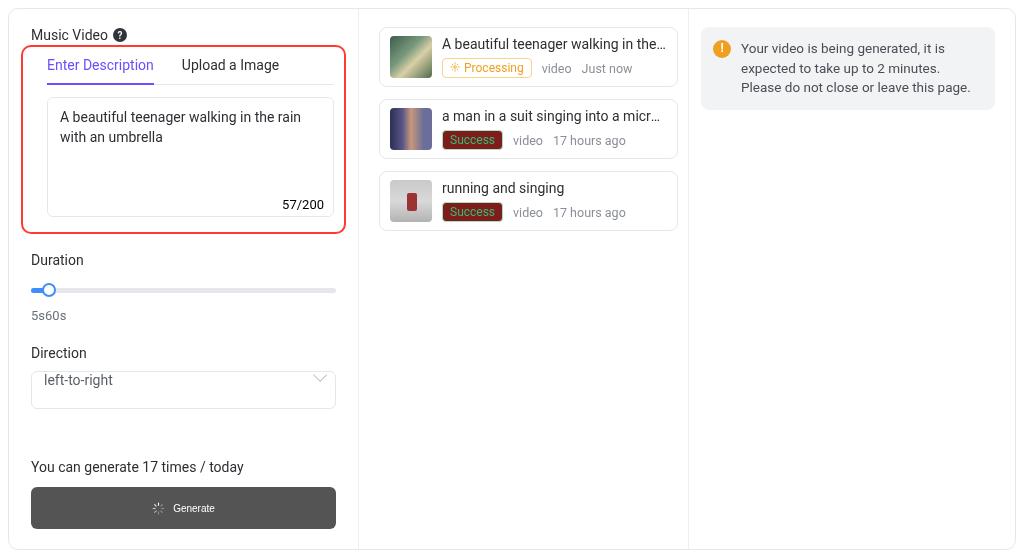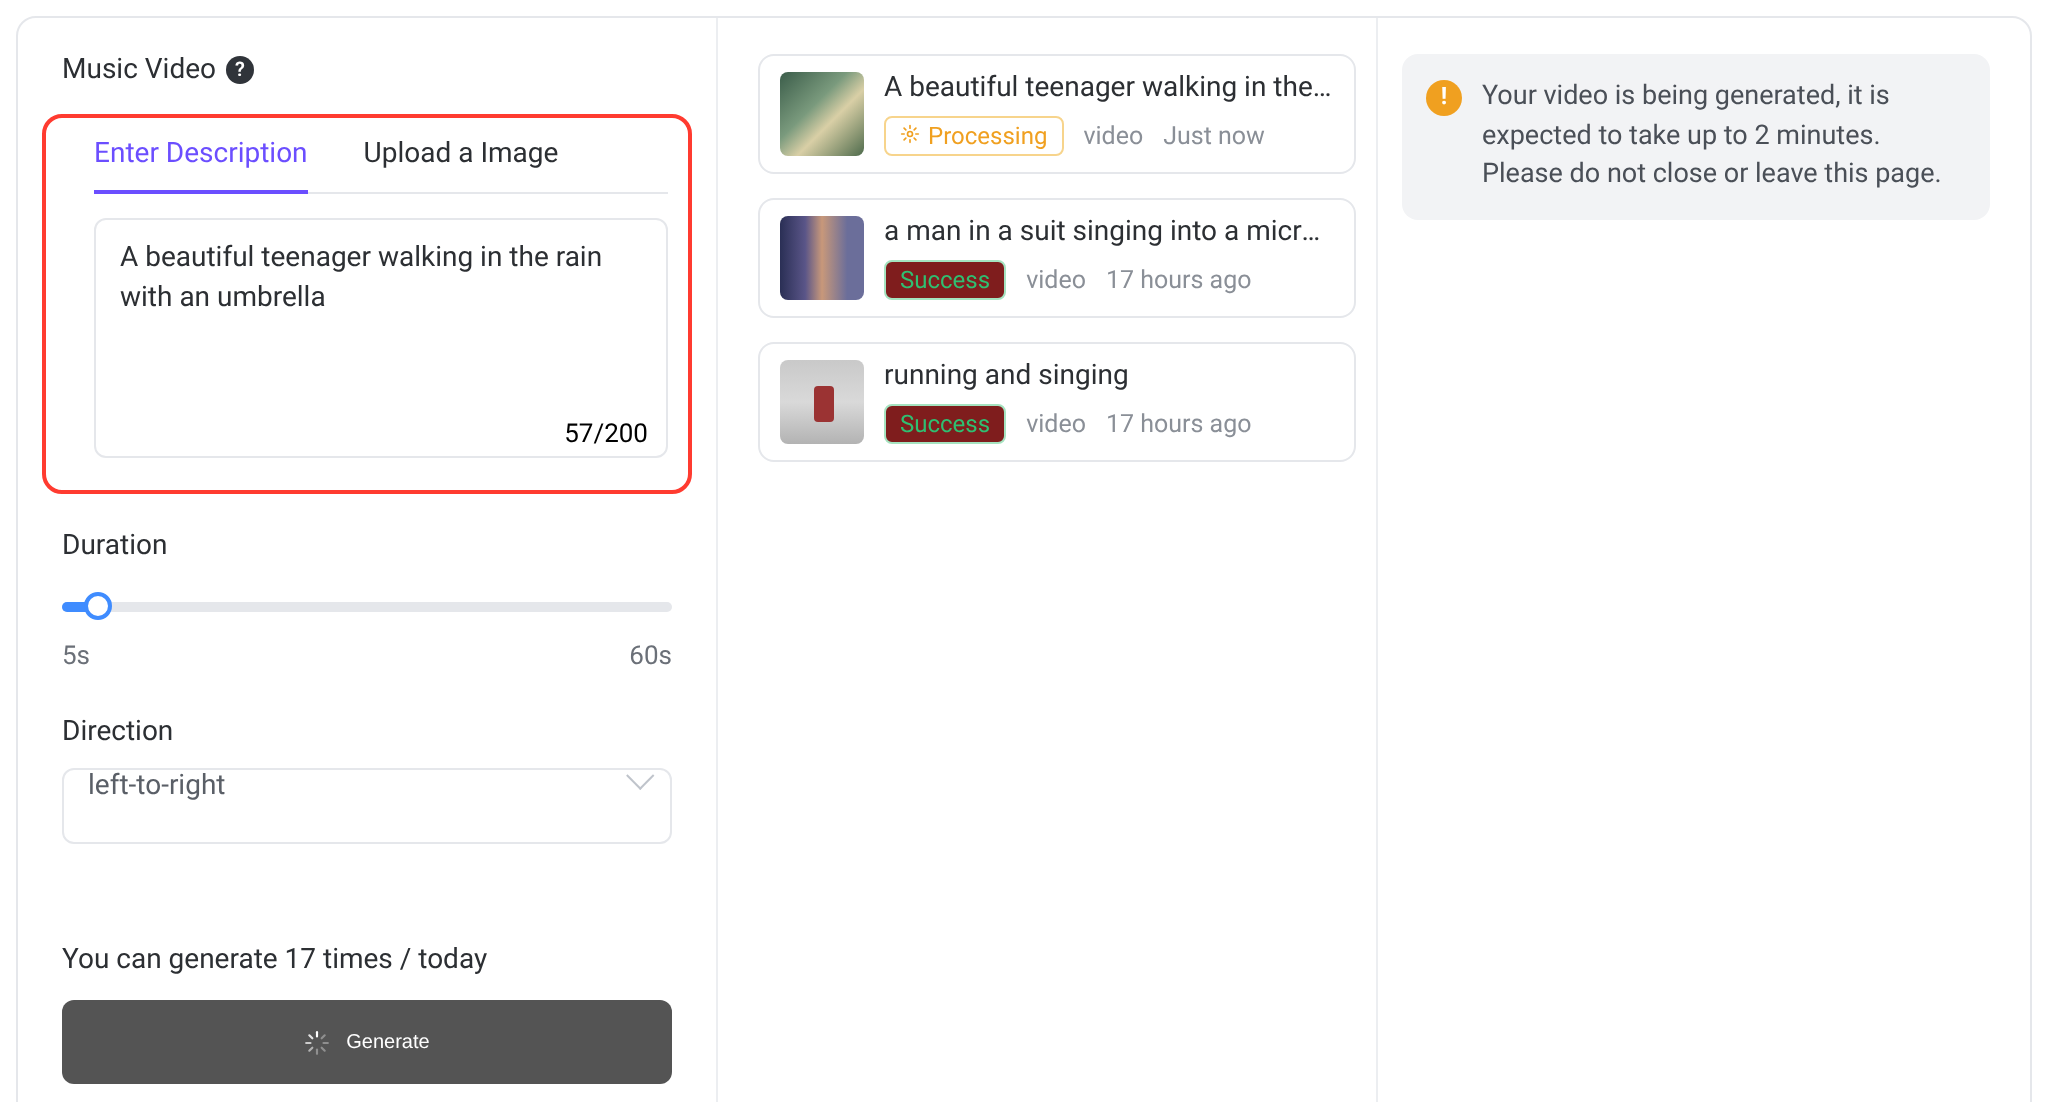--- a/index.html
+++ b/index.html
@@ -33,21 +33,21 @@
   .col-right {
     flex: 1;
     padding: 18px 20px 20px 12px;
   }
   .section-title {
     display: flex;
     align-items: center;
     gap: 5px;
     font-size: 14px;
     color: #2c2f33;
-    margin-bottom: 14px;
+    margin-bottom: 2px;
     font-weight: 400;
   }
   .help-icon {
     display: inline-flex;
     width: 14px; height: 14px;
     border-radius: 50%;
     background: #30343a;
     color: #fff;
     font-size: 10px;
     align-items: center;
@@ -132,21 +132,20 @@
     position: absolute;
     left: 6%;
     transform: translateX(-50%);
     width: 14px; height: 14px;
     border: 2px solid #3f8cff;
     background: #fff;
     border-radius: 50%;
   }
   .slider-ends {
     display: flex;
-    justify-content: space-between;
     font-size: 13px;
     color: #6b7078;
     margin-bottom: 18px;
   }
   .select {
     border: 1px solid #e5e7eb;
     border-radius: 6px;
     height: 38px;
     padding: 0 12px;
     display: flex;

